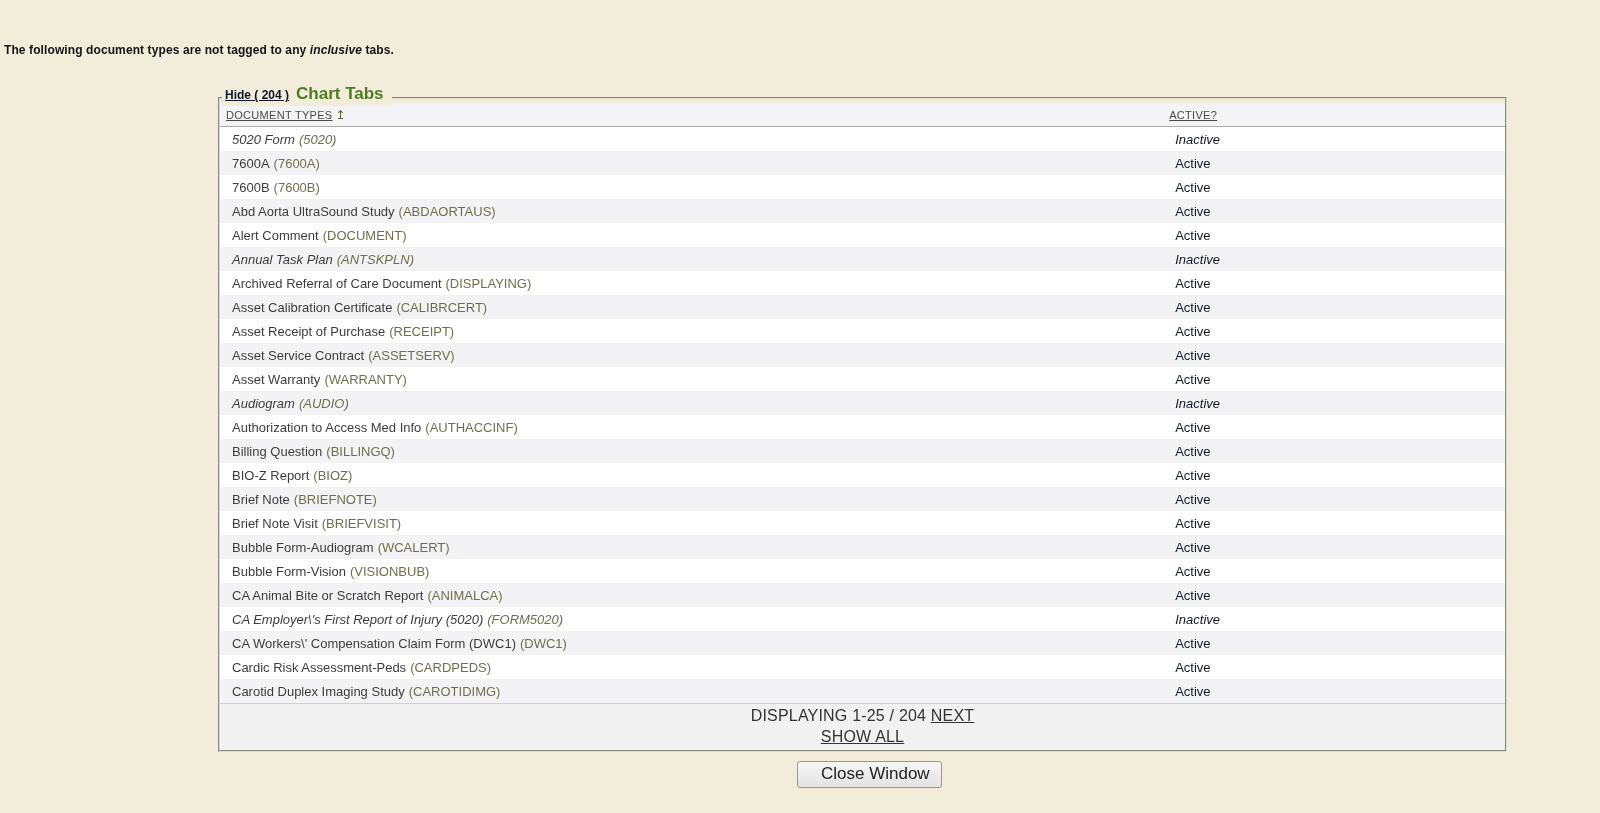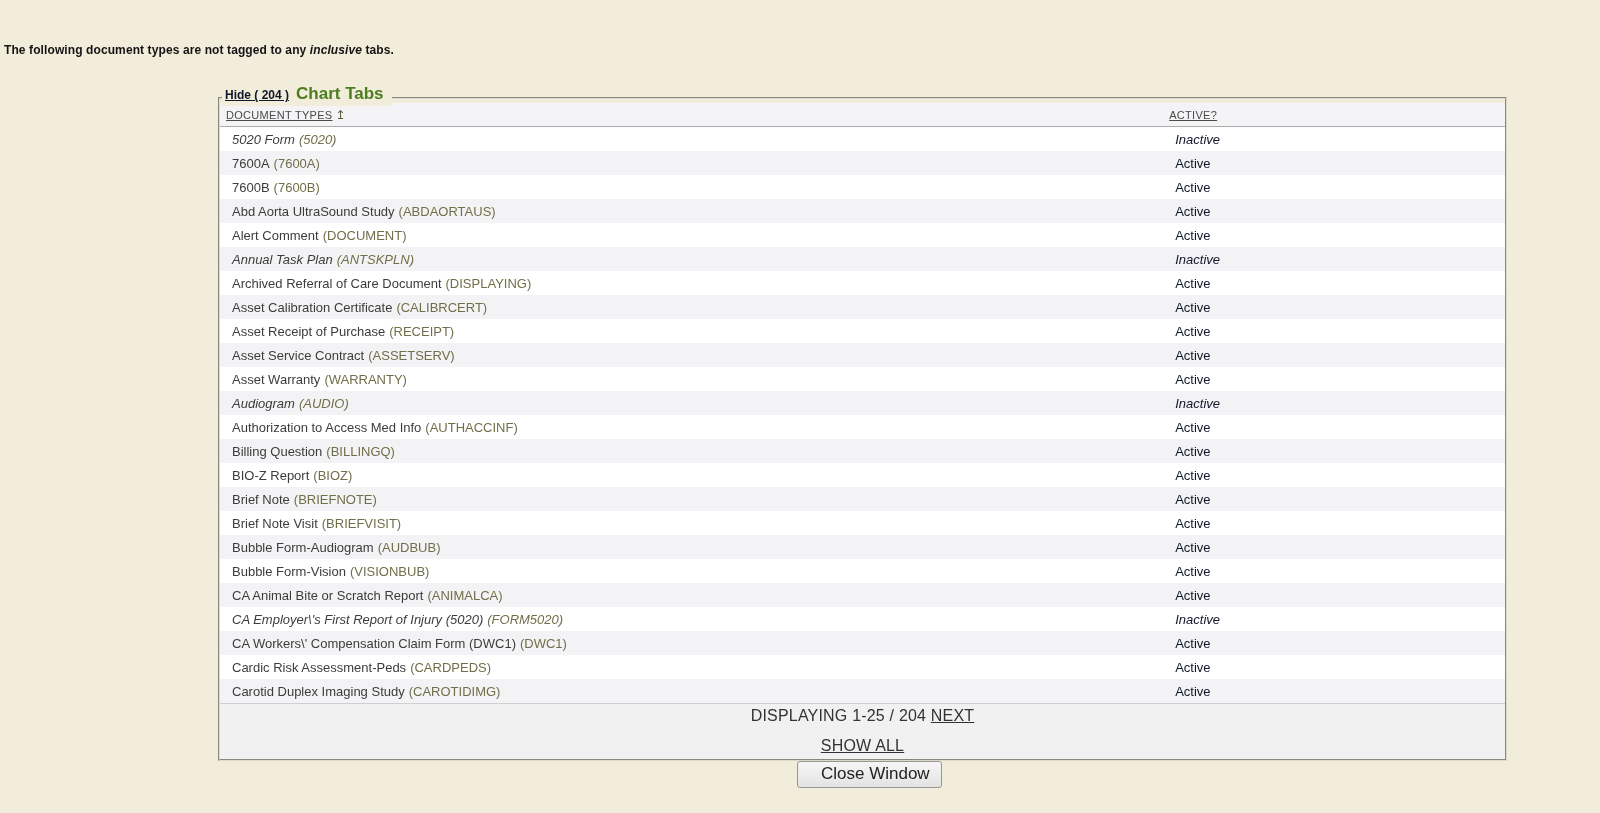--- a/index.html
+++ b/index.html
@@ -72,21 +72,21 @@
   
   .pager {
     background:#f1f1f1;
     border-top:1px solid #cfcfcf;
     text-align:center;
     font-size:16px; color:#333;
     padding:5px 0 6px 0; line-height:14px;
     letter-spacing:.2px;
   }
   .pager a { color:#333; text-decoration:underline; cursor:pointer; }
-  .pager .line2 { margin-top:16px; }
+  .pager .line2 { margin-top:7px; }
 
   
   .close-btn {
     position:absolute; left:797px; top:761px;
     font-family:"Liberation Sans", sans-serif;
     font-size:17px; color:#222;
     padding:2px 11px 3px 23px;
     background:linear-gradient(#f6f6f6,#e3e3e3);
     border:1px solid #969696; border-radius:3px;
     cursor:pointer;
@@ -249,21 +249,21 @@
           <tr>
         <td>
           <span class="doc-name">Brief Note Visit</span><span class="doc-code">(BRIEFVISIT)</span>
         </td>
         <td>
           <span class="status-text">Active</span>
         </td>
       </tr>
           <tr>
         <td>
-          <span class="doc-name">Bubble Form-Audiogram</span><span class="doc-code">(AUDBUB)</span>
+          <span class="doc-name">Bubble Form-Audiogram</span><span class="doc-code">(WCALERT)</span>
         </td>
         <td>
           <span class="status-text">Active</span>
         </td>
       </tr>
           <tr>
         <td>
           <span class="doc-name">Bubble Form-Vision</span><span class="doc-code">(VISIONBUB)</span>
         </td>
         <td>

